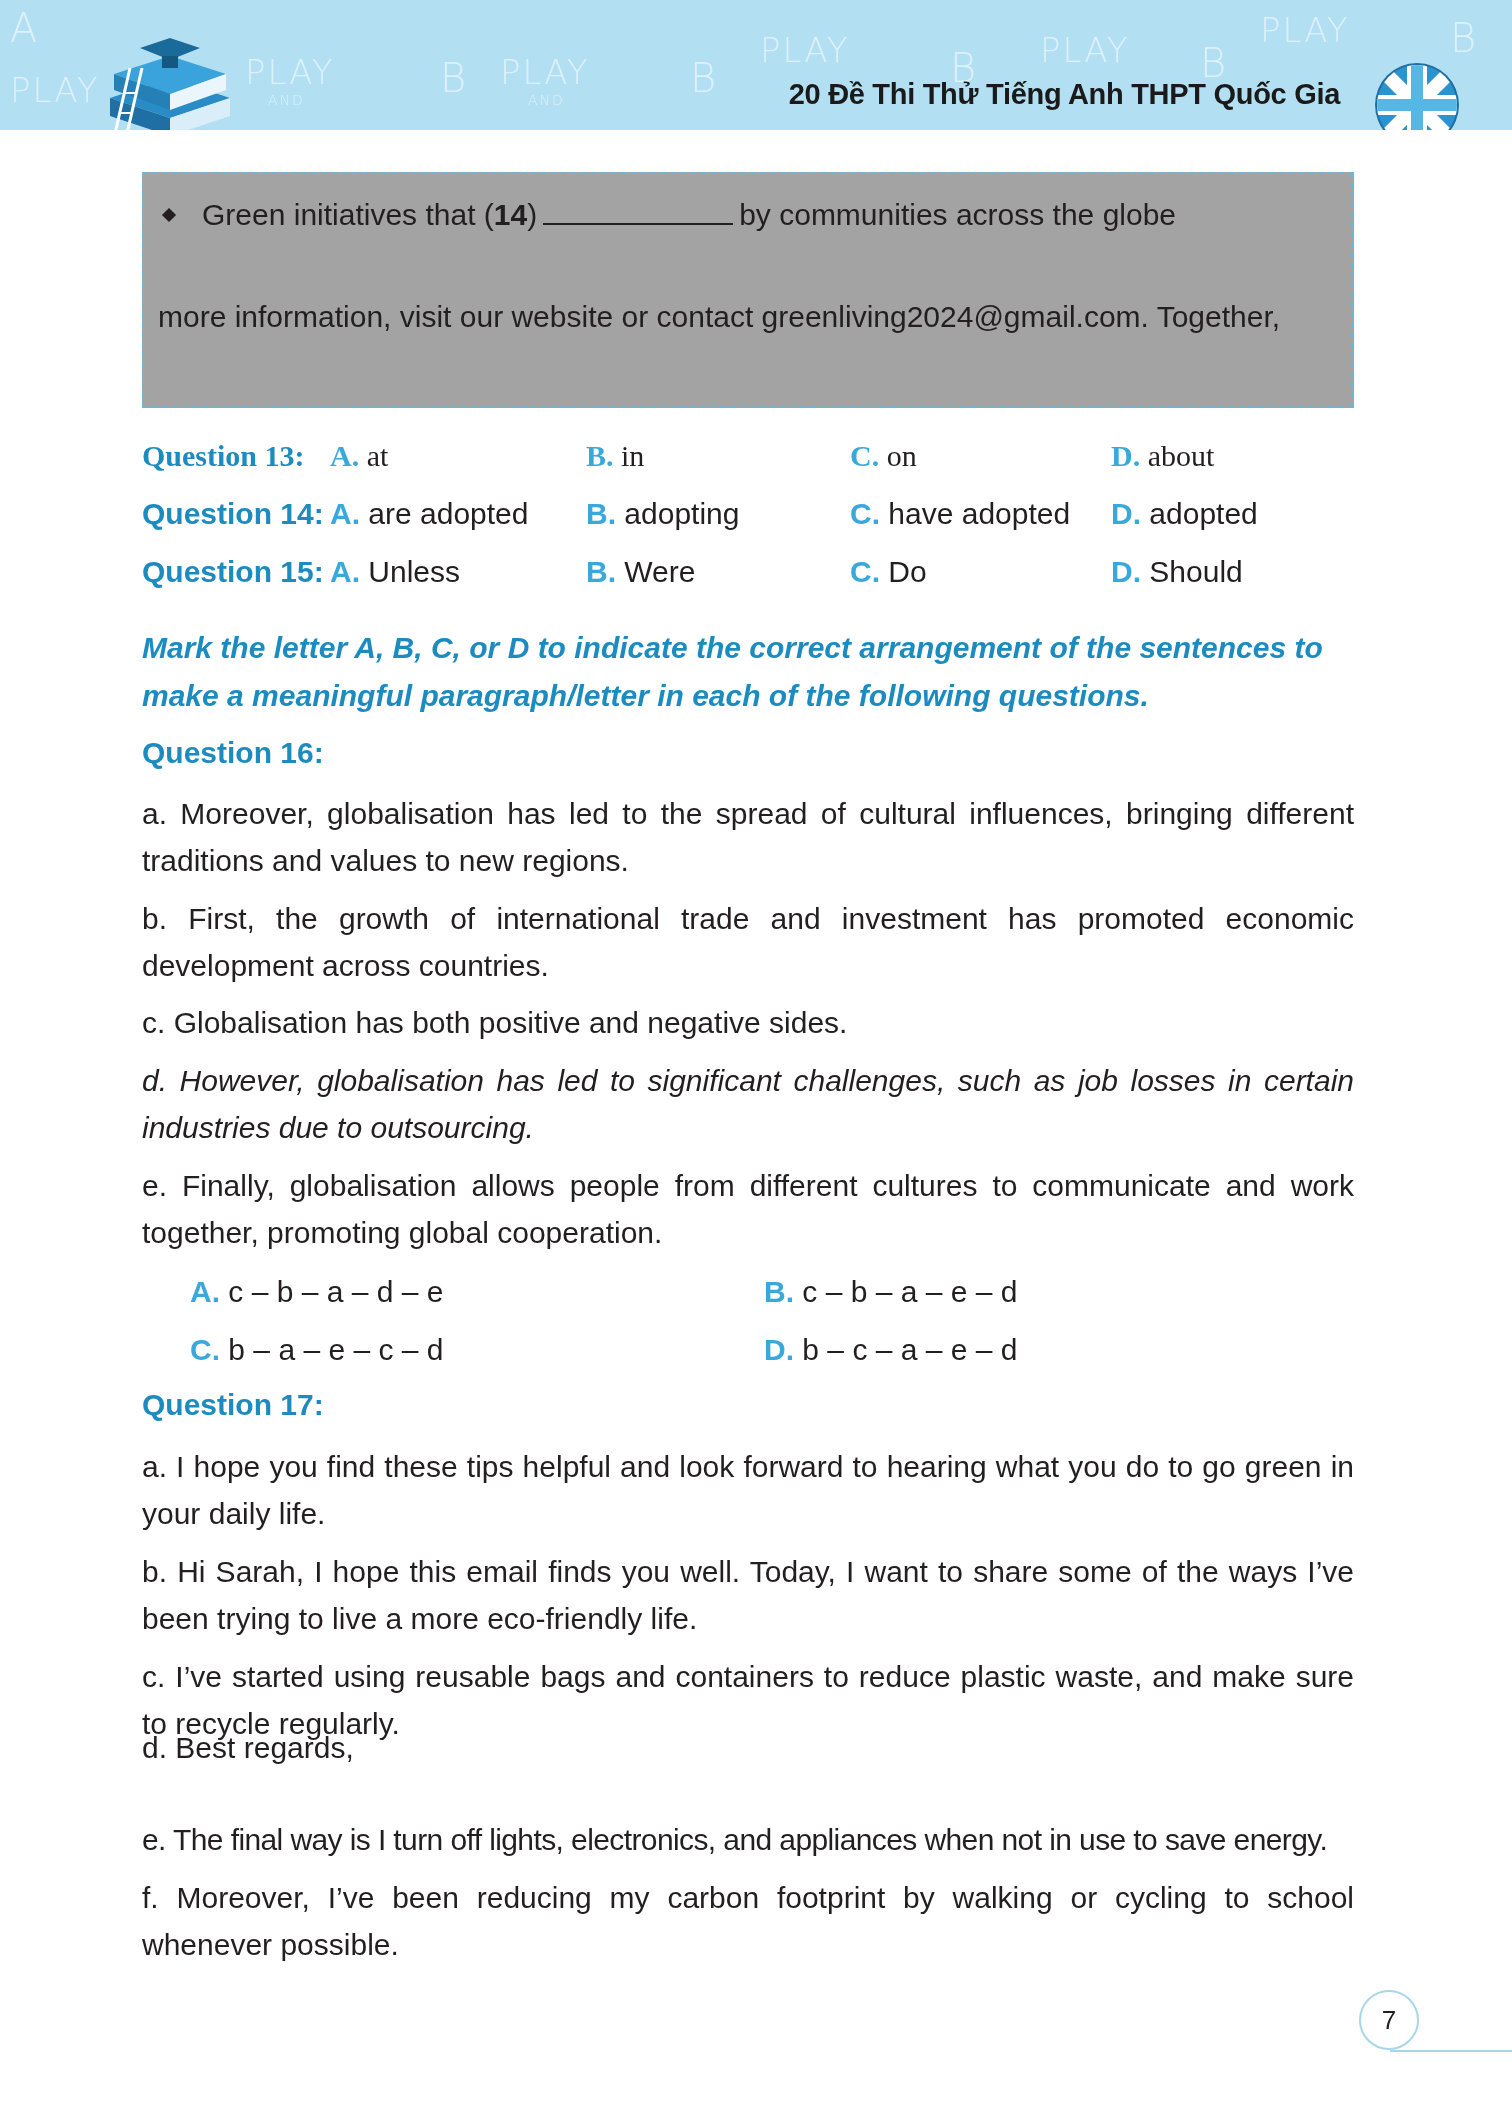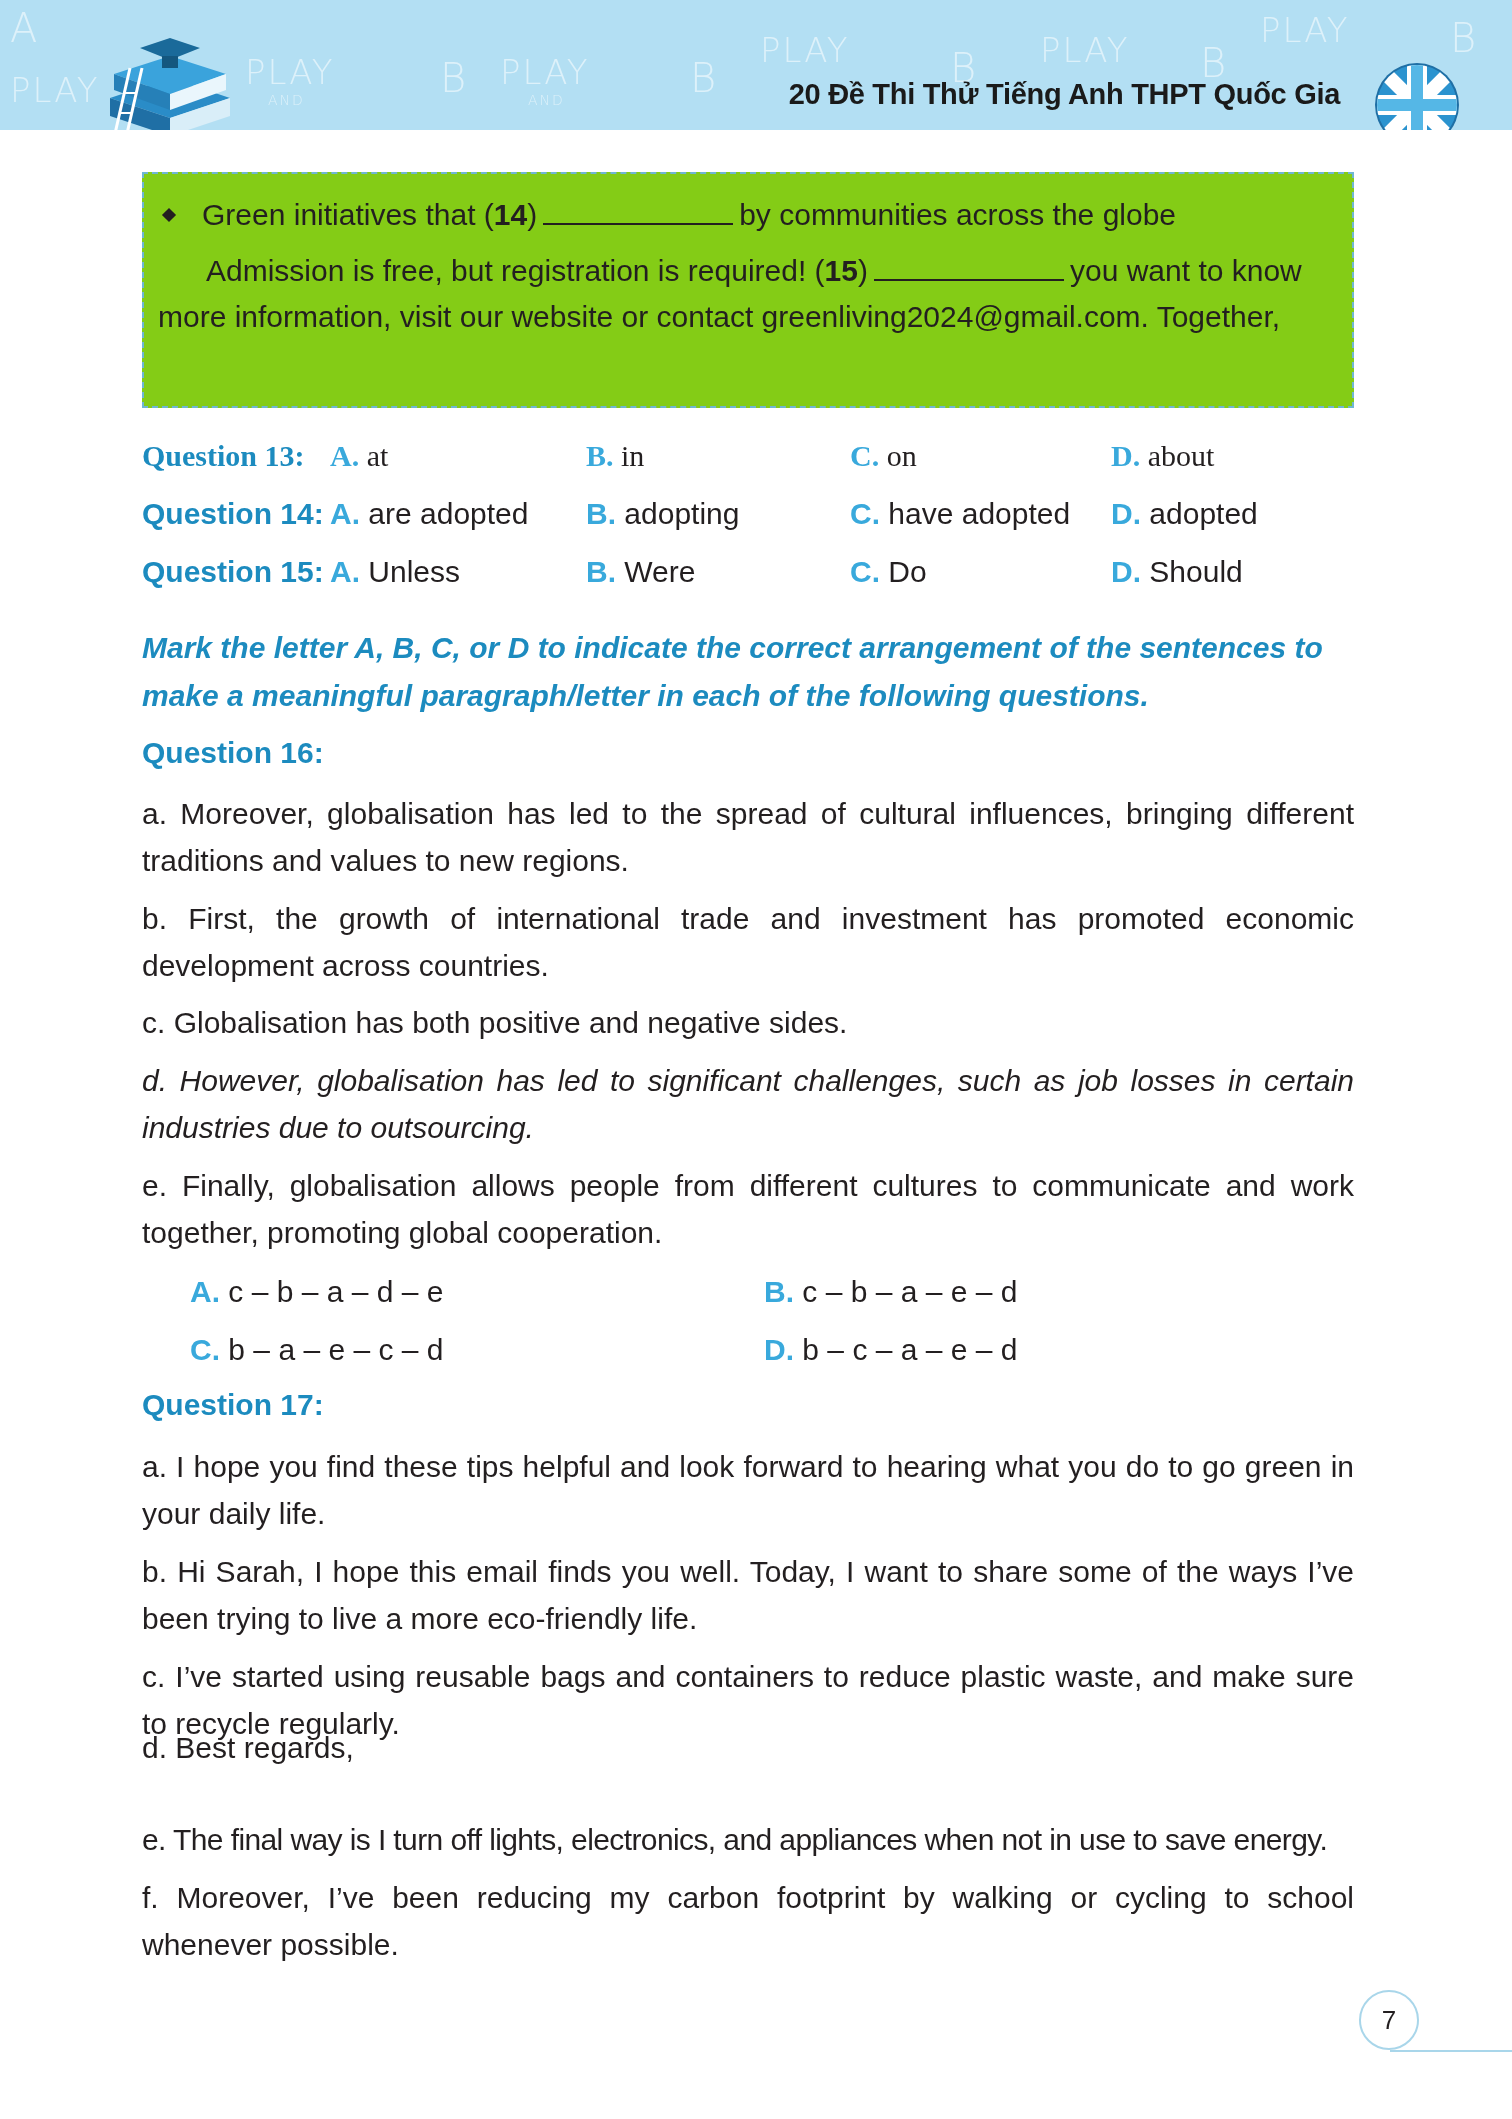--- a/index.html
+++ b/index.html
@@ -21,21 +21,21 @@
   .book-art { position: absolute; left: 100px; top: 38px; width: 140px; height: 100px; }
   .header-title {
     position: absolute; right: 172px; top: 78px;
     font-family: "Liberation Sans", sans-serif; font-weight: bold;
     font-size: 29px; color: #1a1a1a; letter-spacing: -0.3px;
   }
   .flag { position: absolute; left: 1374px; top: 62px; width: 86px; height: 86px; }
 
   .box {
     position: absolute; left: 142px; top: 172px; width: 1212px; height: 236px;
-    background: #84cc16; border: 2px dashed #6fb6d3; box-sizing: border-box;
+    background: #a3a3a3; border: 2px dashed #6fb6d3; box-sizing: border-box;
   }
   .box p { margin: 0; position: absolute; font-size: 30px; line-height: 46px; color: #231f20; }
   .box .l1 { left: 14px; top: 18px; }
   .box .l1 .bullet { display: inline-block; width: 10px; height: 10px; background: #231f20; transform: rotate(45deg); margin: 0 28px 5px 6px; }
   .box .l2 { left: 62px; top: 74px; }
   .box .l3 { left: 14px; top: 120px; }
   .box .l4 { left: 14px; top: 166px; }
   .blank { display: inline-block; width: 190px; border-bottom: 2px solid #231f20; height: 28px; margin: 0 6px; vertical-align: baseline; }
   b.num { font-weight: bold; }
 
@@ -113,23 +113,20 @@
       <rect x="37" y="0" width="12" height="86" fill="#55b7e6"></rect>
       <rect x="0" y="37" width="86" height="12" fill="#55b7e6"></rect>
     </g>
   </svg>
 </div>
 
 <div class="box">
   <p class="l1">
     <span class="bullet"></span><span>Green initiatives that (</span><b class="num">14</b><span>)</span><span class="blank"></span><span>by communities across the globe</span>
   </p>
-  <p class="l2">
-    <span>Admission is free, but registration is required! (</span><b class="num">15</b><span>)</span><span class="blank"></span><span>you want to know</span>
-  </p>
   <p class="l3">more information, visit our website or contact greenliving2024@gmail.com. Together,</p>
 </div>
 
 <div class="q-row" style="top:436px;width:1212px;height:40px;font-family:Liberation Serif, serif;">
   <span class="q-label">Question 13:</span>
   <span class="opt" style="left:188px"><span class="opt-letter">A.</span> <span>at</span></span>
   <span class="opt" style="left:444px"><span class="opt-letter">B.</span> <span>in</span></span>
   <span class="opt" style="left:708px"><span class="opt-letter">C.</span> <span>on</span></span>
   <span class="opt" style="left:969px"><span class="opt-letter">D.</span> <span>about</span></span>
 </div>

